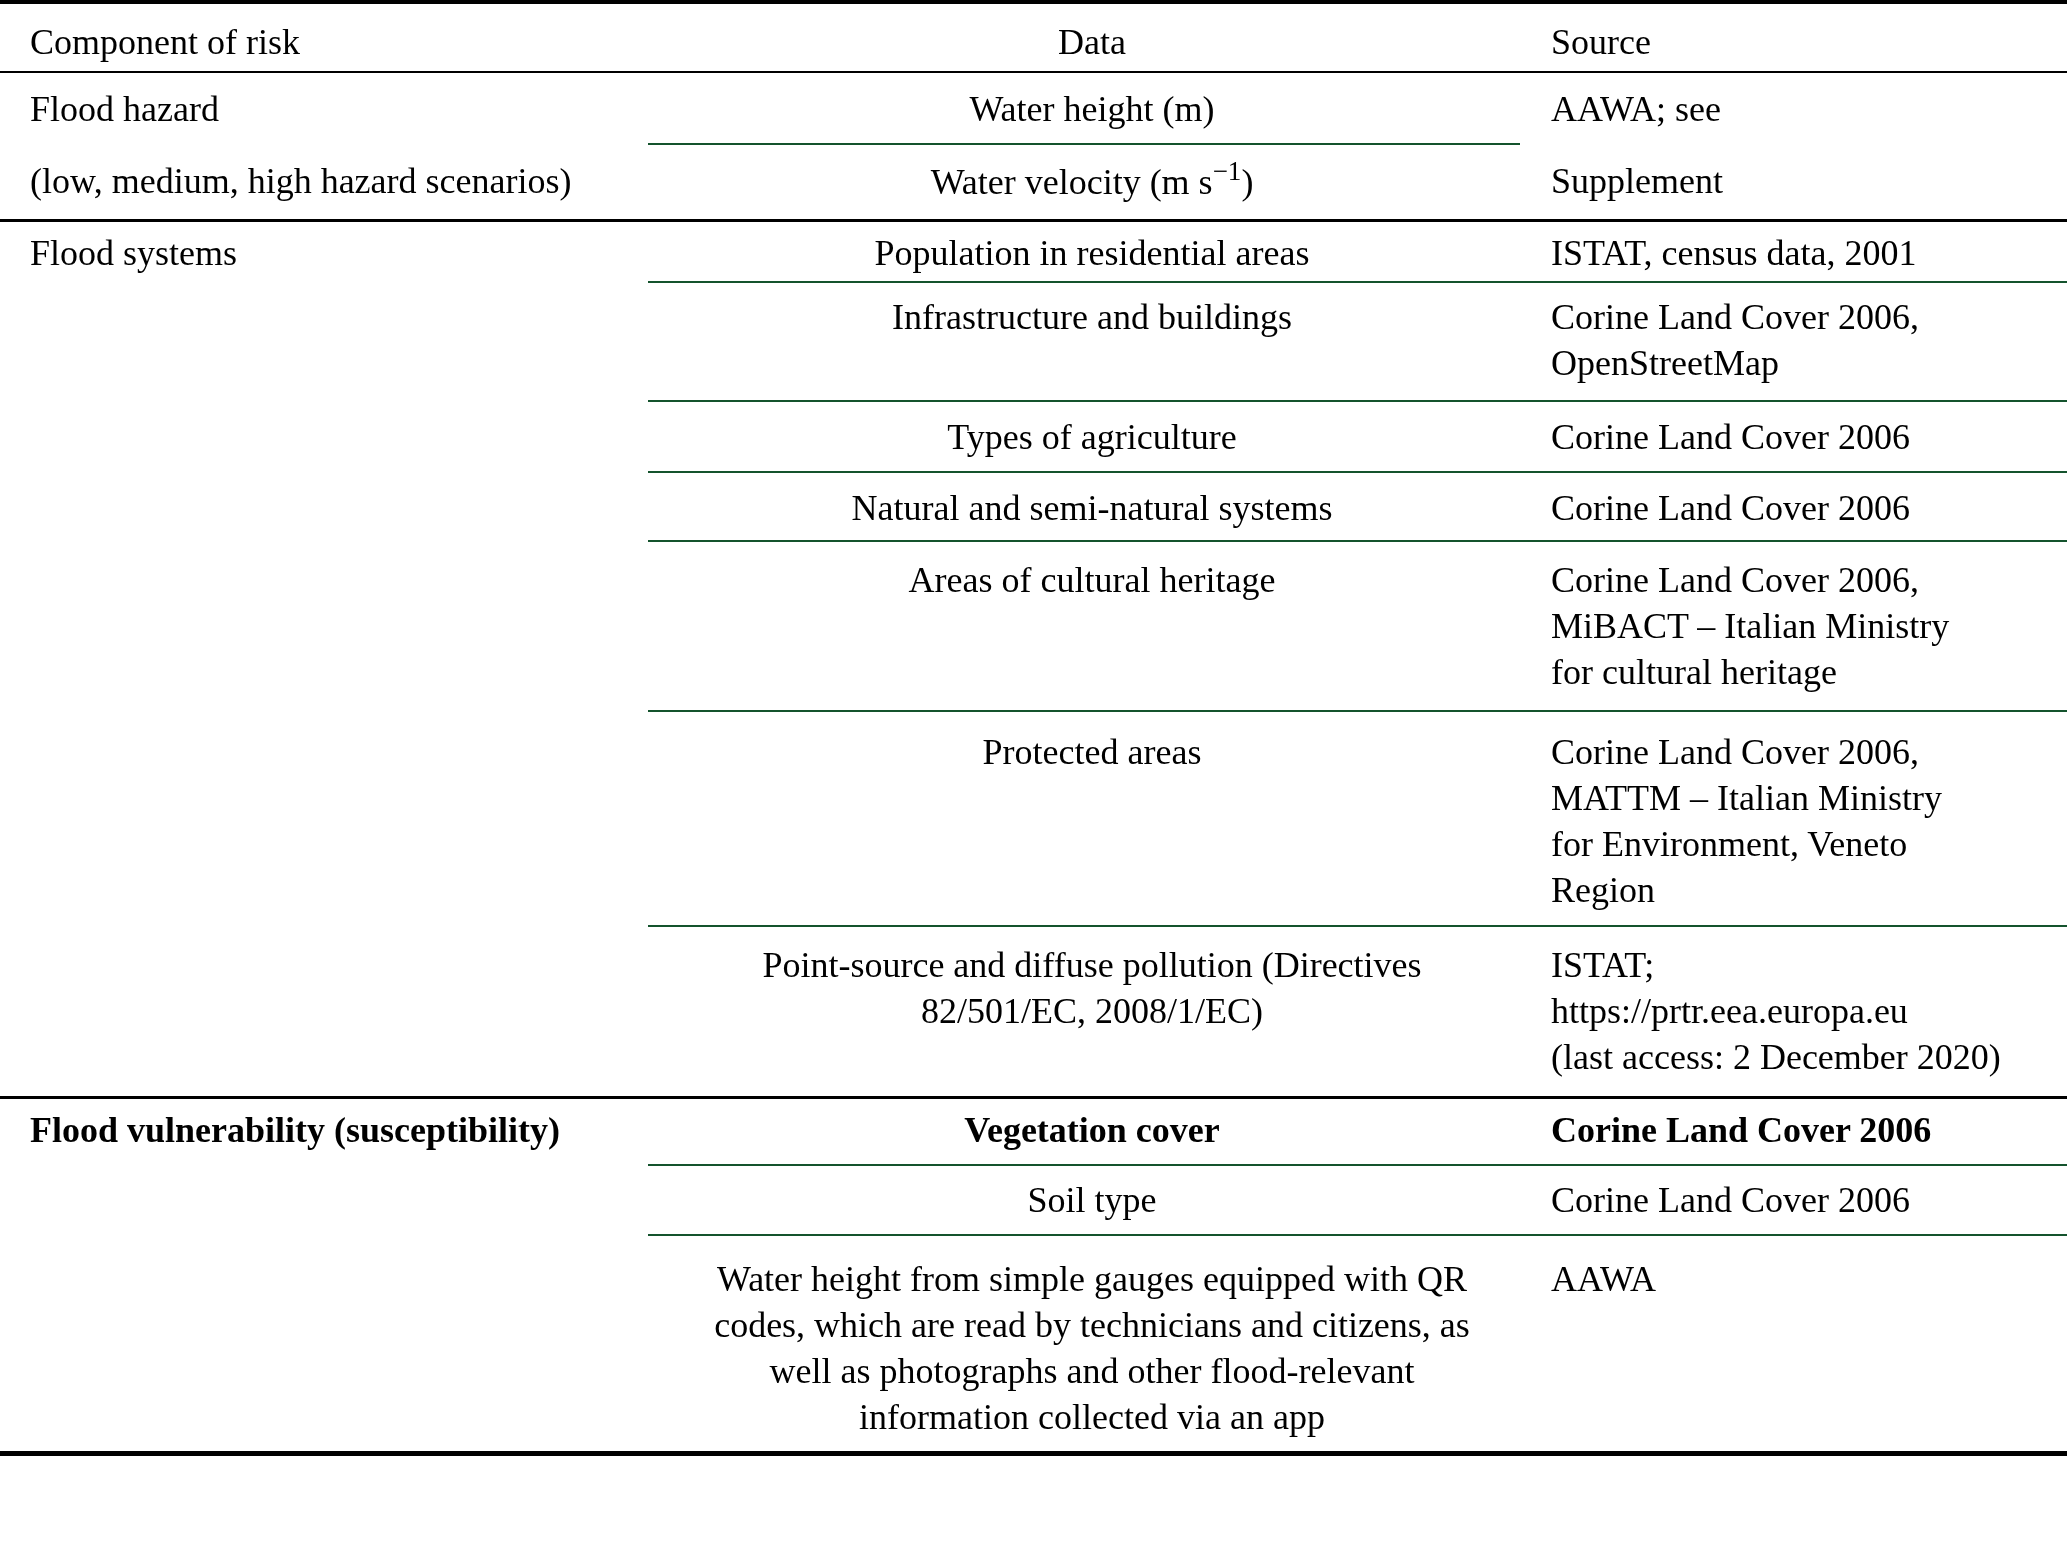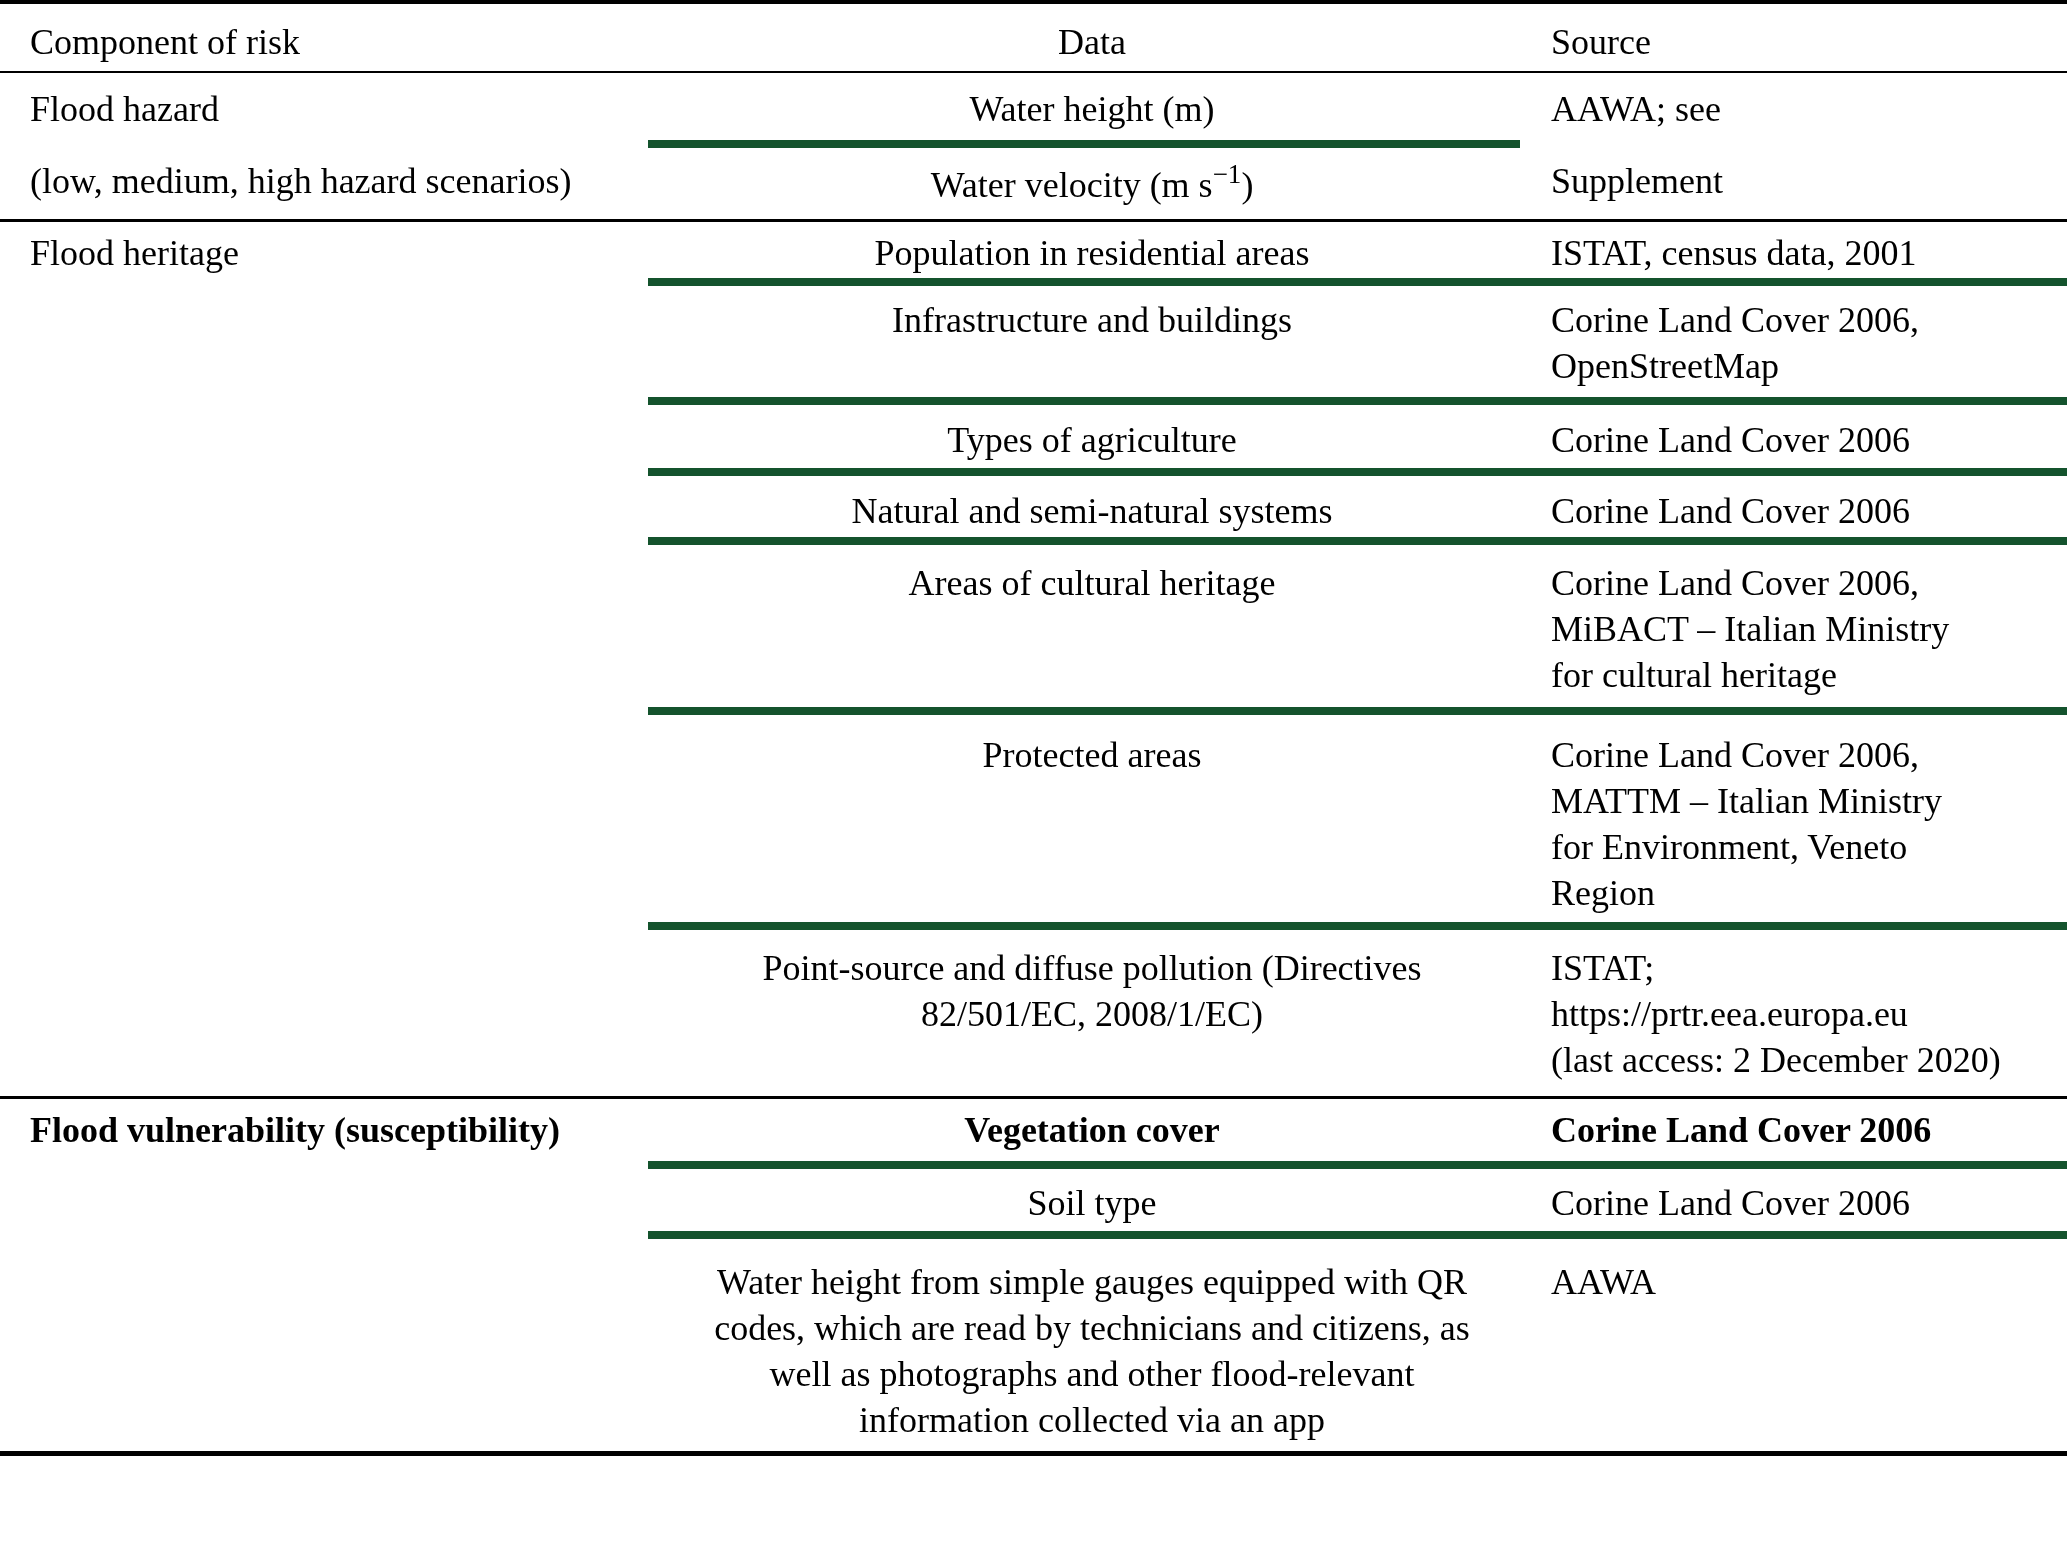--- a/index.html
+++ b/index.html
@@ -33,21 +33,21 @@
     white-space: pre-line;
     line-height: 46px;
     padding: 0;
     box-sizing: border-box;
   }
   .c1 { padding-left: 30px; padding-right: 10px; }
   .c2 { padding-left: 26px; padding-right: 10px; text-align: center; }
   .c3 { padding-left: 31px; padding-right: 4px; }
 
   
-  .bt2 { border-top: 8px solid #14532d; }   
+  .bt2 { border-top: 2px solid #14532d; }   
   .bt3 { border-top: 3px solid #000; }   
   tr.row-header th { border-bottom: 2px solid #000; }
 
   
   tr.row-header  > * { height: 70px;  padding-top: 15px; }
   tr.row-hz1     > * { height: 72px;  padding-top: 13px; }
   tr.row-hz2     > * { height: 76px;  padding-top: 14px; }
   tr.row-hz3     > * { height: 82px;  padding-top: 15px; }
   tr.row-ex1     > * { height: 62px;  padding-top: 8px;  }
   tr.row-ex2     > * { height: 119px; padding-top: 11px; }
@@ -90,21 +90,21 @@
     <td class="c2">Water height (m)</td>
     <td class="c3">AAWA; see</td>
   </tr>
   <tr class="row-hz2">
     <td class="c1">(low, medium, high hazard scenarios)</td>
     <td class="c2 bt2"><span>Water velocity (m s</span><sup class="unit-sup">−1</sup><span>)</span></td>
     <td class="c3">Supplement</td>
   </tr>
 
   <tr class="row-ex1">
-    <td class="c1 bt3">Flood heritage</td>
+    <td class="c1 bt3">Flood systems</td>
     <td class="c2 bt3">Population in residential areas</td>
     <td class="c3 bt3">ISTAT, census data, 2001</td>
   </tr>
   <tr class="row-ex2">
     <td class="c1"></td>
     <td class="c2 bt2">Infrastructure and buildings</td>
     <td class="c3 bt2">Corine Land Cover 2006,
 OpenStreetMap</td>
   </tr>
   <tr class="row-ex3">

